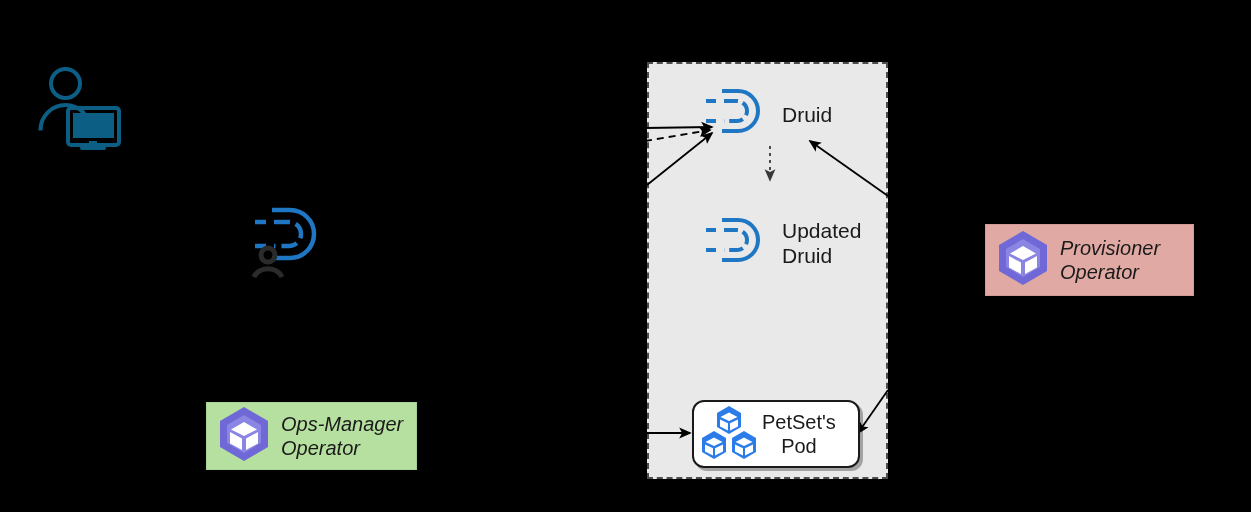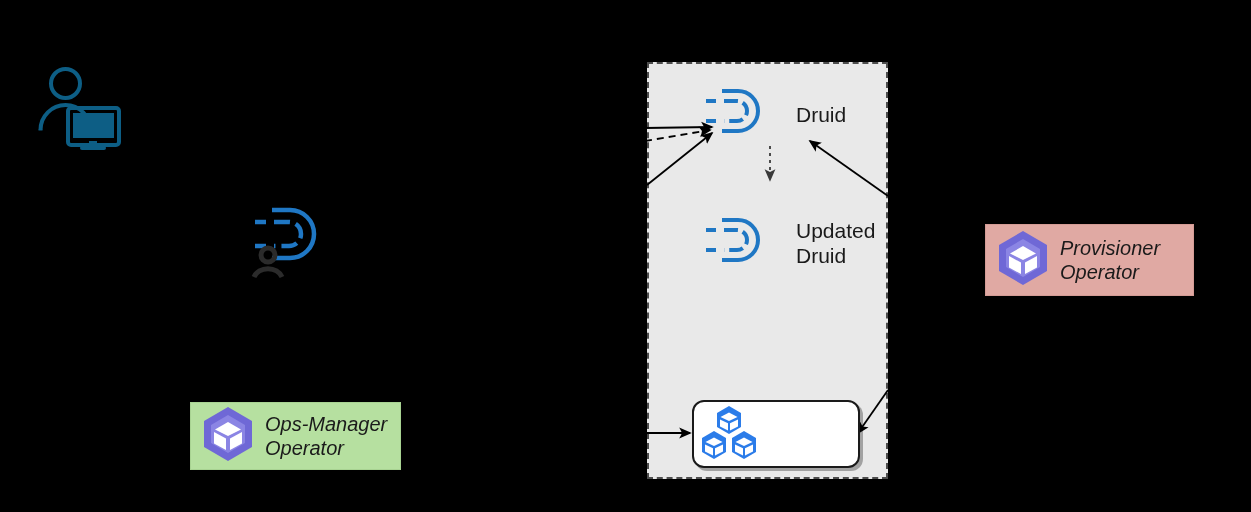--- a/index.html
+++ b/index.html
@@ -41,21 +41,21 @@
     color: #1a1a1a;
     font-size: 21px;
     line-height: 25px;
     white-space: pre-line;
     text-align: center;
   }
 
   
   #druid-node { left: 700px; top: 88px; width: 180px; height: 52px; }
   #updated-druid-node { left: 700px; top: 207px; width: 175px; height: 72px; }
-  .druid-row { display: flex; align-items: center; gap: 24px; }
+  .druid-row { display: flex; align-items: center; gap: 10px; }
   .druid-row .label { text-align: left; }
 
   
   #petset-pod {
     left: 692px;
     top: 400px;
     width: 168px;
     height: 68px;
     background: #ffffff;
     border: 2px solid #1a1a1a;
@@ -73,21 +73,21 @@
   
   .operator-card {
     display: flex;
     align-items: center;
     gap: 8px;
     box-sizing: border-box;
     padding-left: 8px;
     box-shadow: 2px 2px 2px rgba(0,0,0,0.25);
   }
   #ops-manager-operator {
-    left: 190px;
+    left: 206px;
     top: 402px;
     width: 211px;
     height: 68px;
     background: #b6e0a0;
     border: 1px solid #a8d392;
   }
   #provisioner-operator {
     left: 985px;
     top: 224px;
     width: 209px;
@@ -213,20 +213,22 @@
           <path d="M38,14.5 L30,18.2 L30,25.5 L38,21.5 Z"></path>
           <path d="M14,32.5 L22.5,37 L14,41 L5.5,37 Z"></path>
           <path d="M5,39.5 L13,43.2 L13,50.5 L5,46.5 Z"></path>
           <path d="M23,39.5 L15,43.2 L15,50.5 L23,46.5 Z"></path>
           <path d="M44,32.5 L52.5,37 L44,41 L35.5,37 Z"></path>
           <path d="M35,39.5 L43,43.2 L43,50.5 L35,46.5 Z"></path>
           <path d="M53,39.5 L45,43.2 L45,50.5 L53,46.5 Z"></path>
         </g>
       </svg>
     </span>
+    <span class="label">PetSet's
+Pod</span>
   </div>
 
   <div class="abs operator-card" id="ops-manager-operator">
     <span>
       <svg viewBox="0 0 58 58" width="58" height="58" xmlns="http://www.w3.org/2000/svg">
         <path d="M29,2 L53,16 L53,42 L29,56 L5,42 L5,16 Z" fill="#6f68d6"></path>
         <path d="M29,10 L46,20 L46,38 L29,48 L12,38 L12,20 Z" fill="#8b85e4"></path>
         <path d="M29,17 L42,24.5 L29,31 L16,24.5 Z" fill="#ffffff"></path>
         <path d="M15,27 L27,33.5 L27,45 L15,38.5 Z" fill="#ffffff"></path>
         <path d="M43,27 L31,33.5 L31,45 L43,38.5 Z" fill="#ffffff"></path>

